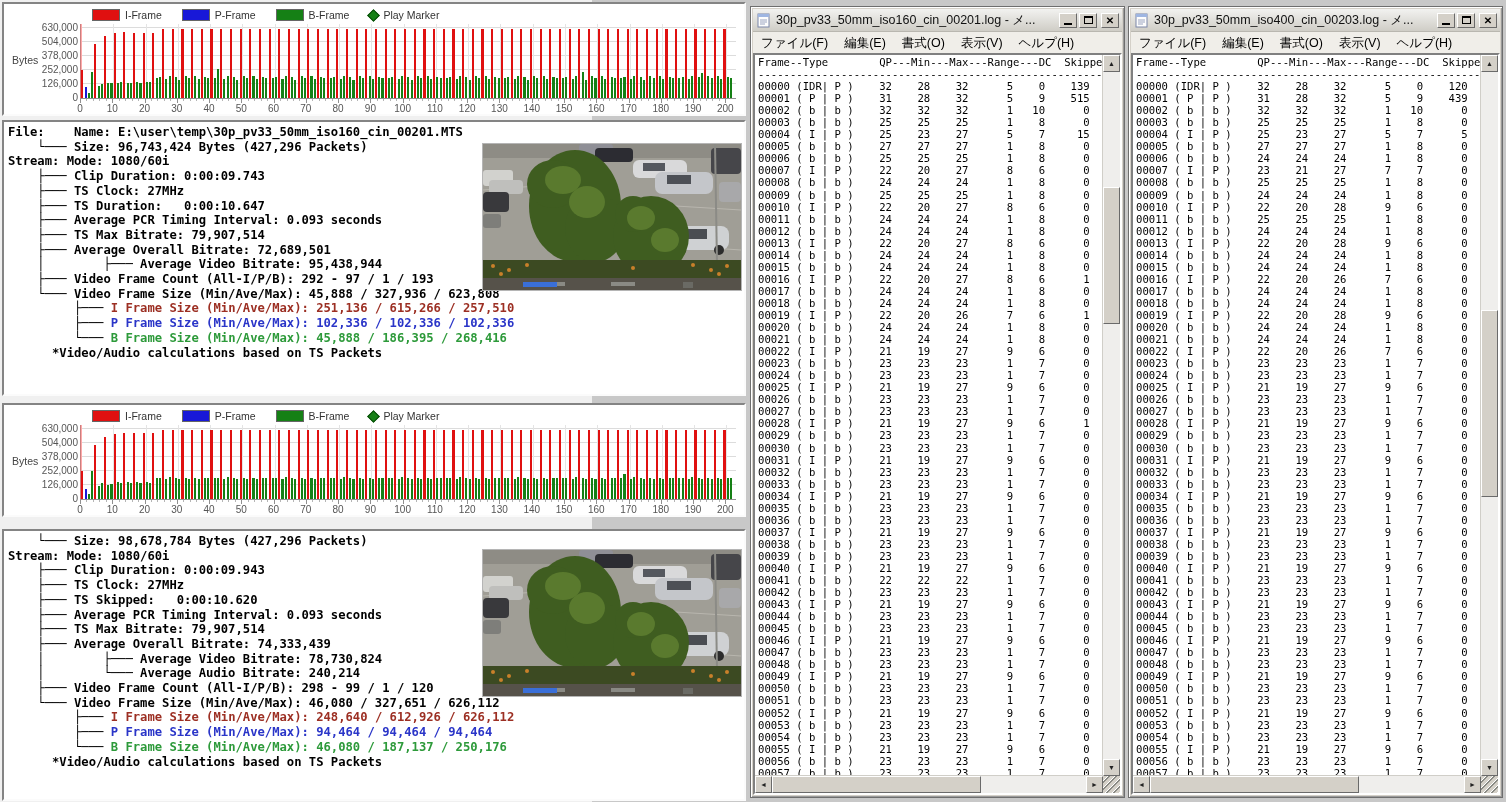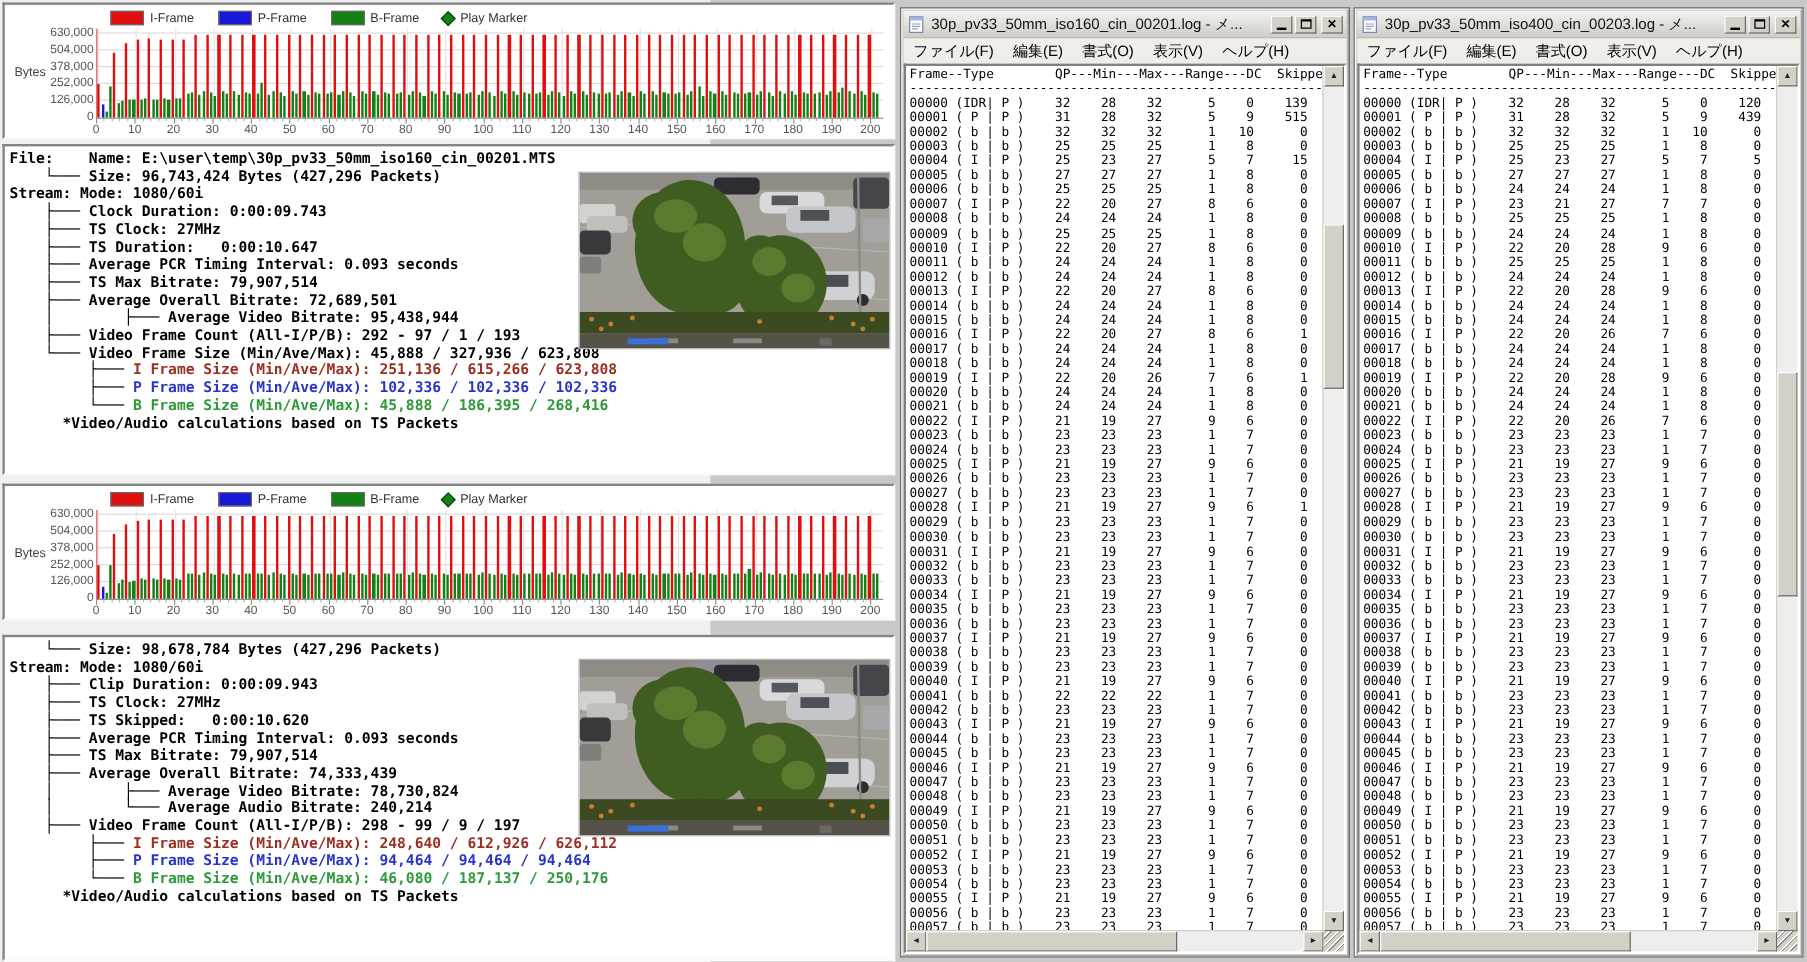--- a/index.html
+++ b/index.html
@@ -450,30 +450,30 @@
       <div class="tick-minor" style="left: 695.507px; top: 95px;"></div>
       <div class="tick-minor" style="left: 701.961px; top: 95px;"></div>
       <div class="tick-minor" style="left: 708.414px; top: 95px;"></div>
       <div class="tick-minor" style="left: 714.867px; top: 95px;"></div>
     </div>
 
   <div class="panel info-panel" style="top:120px;height:272px;">
     <pre class="info-pre" id="info-0"><span class="c-k">File:    Name: E:\user\temp\30p_pv33_50mm_iso160_cin_00201.MTS
 </span><span class="c-k">    └─── Size: 96,743,424 Bytes (427,296 Packets)
 </span><span class="c-k">Stream: Mode: 1080/60i
-</span><span class="c-k">    ├─── Clock Duration: 0:00:09.743
+</span><span class="c-k">    ├─── Clip Duration: 0:00:09.743
 </span><span class="c-k">    ├─── TS Clock: 27MHz
 </span><span class="c-k">    ├─── TS Duration:   0:00:10.647
 </span><span class="c-k">    ├─── Average PCR Timing Interval: 0.093 seconds
 </span><span class="c-k">    ├─── TS Max Bitrate: 79,907,514
 </span><span class="c-k">    ├─── Average Overall Bitrate: 72,689,501
 </span><span class="c-k">    │        ├─── Average Video Bitrate: 95,438,944
 </span><span class="c-k">    ├─── Video Frame Count (All-I/P/B): 292 - 97 / 1 / 193
 </span><span class="c-k">    └─── Video Frame Size (Min/Ave/Max): 45,888 / 327,936 / 623,808
-</span><span class="c-k">         ├─── </span><span class="c-r">I Frame Size (Min/Ave/Max): 251,136 / 615,266 / 623,808
+</span><span class="c-k">         ├─── </span><span class="c-r">I Frame Size (Min/Ave/Max): 251,136 / 615,266 / 257,510
 </span><span class="c-k">         ├─── </span><span class="c-b">P Frame Size (Min/Ave/Max): 102,336 / 102,336 / 102,336
 </span><span class="c-k">         └─── </span><span class="c-g">B Frame Size (Min/Ave/Max): 45,888 / 186,395 / 268,416
 </span><span class="c-k">      *Video/Audio calculations based on TS Packets
 </span></pre>
     <div class="thumb" style="left:478px;top:21px;width:258px;height:146px;">
       <svg width="258" height="146" viewBox="0 0 258 146">
         <rect x="0" y="0" width="258" height="146" fill="#a09e96"></rect>
         <rect x="0" y="0" width="258" height="14" fill="#8e8c85"></rect>
         <line x1="0" y1="46" x2="80" y2="40" stroke="#b8b6ae" stroke-width="1"></line>
         <line x1="160" y1="60" x2="258" y2="66" stroke="#b8b6ae" stroke-width="1"></line>
@@ -913,21 +913,22 @@
     <pre class="info-pre" id="info-1"><span class="c-k">    └─── Size: 98,678,784 Bytes (427,296 Packets)
 </span><span class="c-k">Stream: Mode: 1080/60i
 </span><span class="c-k">    ├─── Clip Duration: 0:00:09.943
 </span><span class="c-k">    ├─── TS Clock: 27MHz
 </span><span class="c-k">    ├─── TS Skipped:   0:00:10.620
 </span><span class="c-k">    ├─── Average PCR Timing Interval: 0.093 seconds
 </span><span class="c-k">    ├─── TS Max Bitrate: 79,907,514
 </span><span class="c-k">    ├─── Average Overall Bitrate: 74,333,439
 </span><span class="c-k">    │        ├─── Average Video Bitrate: 78,730,824
 </span><span class="c-k">    │        └─── Average Audio Bitrate: 240,214
-</span><span class="c-k">    ├─── Video Frame Count (All-I/P/B): 298 - 99 / 9 / 197
+</span><span class="c-k">    ├─── Video Frame Count (All-I/P/B): 298 - 99 / 1 / 120
+</span><span class="c-k">    └─── Video Frame Size (Min/Ave/Max): 46,080 / 327,651 / 626,112
 </span><span class="c-k">         ├─── </span><span class="c-r">I Frame Size (Min/Ave/Max): 248,640 / 612,926 / 626,112
 </span><span class="c-k">         ├─── </span><span class="c-b">P Frame Size (Min/Ave/Max): 94,464 / 94,464 / 94,464
 </span><span class="c-k">         └─── </span><span class="c-g">B Frame Size (Min/Ave/Max): 46,080 / 187,137 / 250,176
 </span><span class="c-k">      *Video/Audio calculations based on TS Packets
 </span></pre>
     <div class="thumb" style="left:478px;top:18px;width:258px;height:146px;">
       <svg width="258" height="146" viewBox="0 0 258 146">
         <use href="#thumbsrc"></use>
         <rect x="0" y="0" width="258" height="146" fill="#a09e96"></rect>
         <rect x="0" y="0" width="258" height="14" fill="#8e8c85"></rect>

